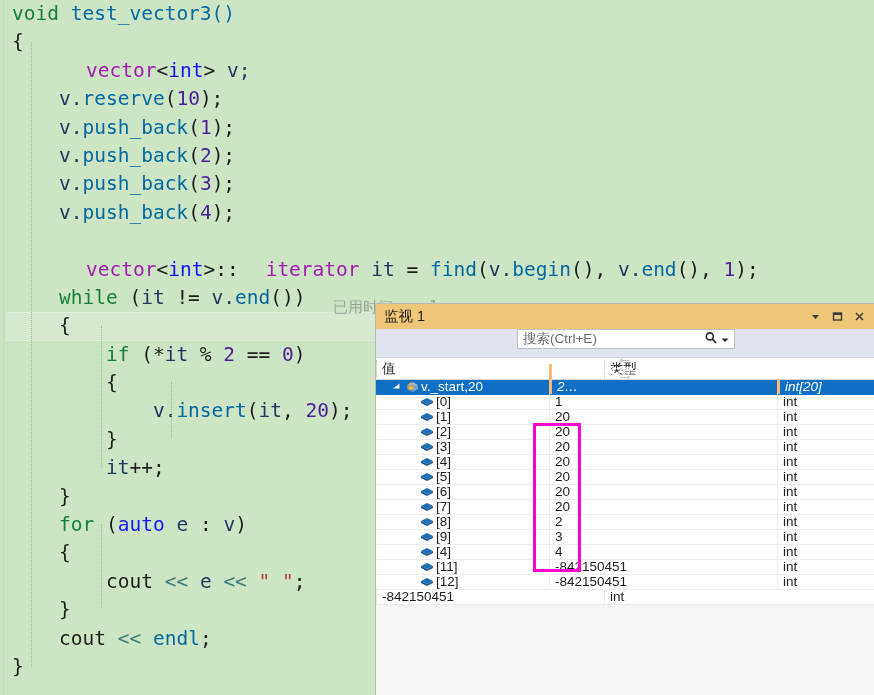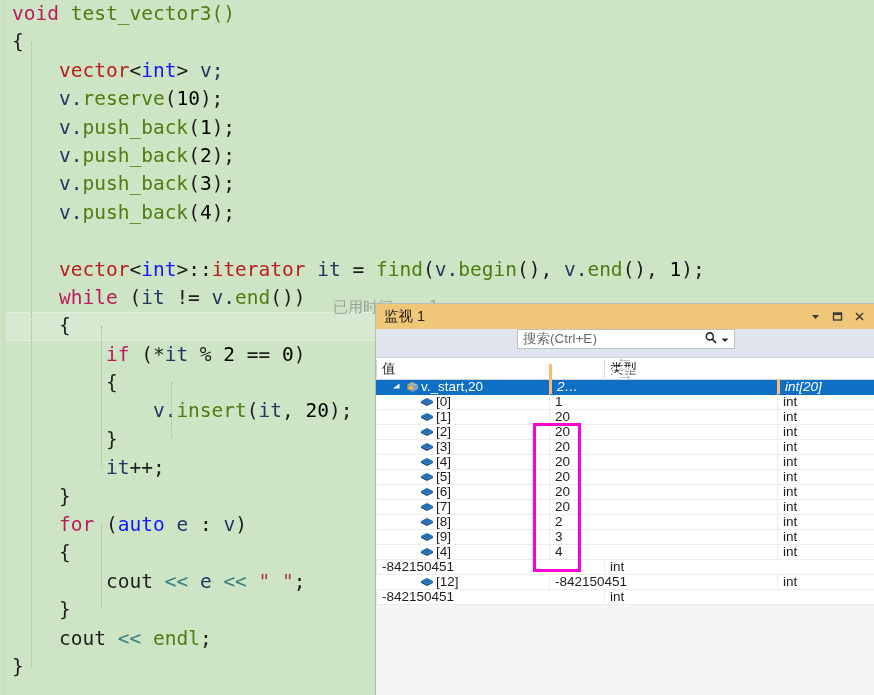--- a/index.html
+++ b/index.html
@@ -52,27 +52,27 @@
   .cline.current {
     background: #d7ead1;
     box-shadow: 0 -1px 0 #e2efdd inset, 0 1px 0 #e2efdd inset;
   }
   .guide {
     position: absolute;
     top: 0; bottom: 0;
     width: 1px;
     border-left: 1px dotted #9dbd93;
   }
-  .kw       { color: #be185d; }      
-  .type     { color: #b91c1c; }      
+  .kw       { color: #15803d; }      
+  .type     { color: #a21caf; margin-left: 27px; }      
   .btype    { color: #1414ff; }      
   .ident    { color: #1f3864; }      
   .plain    { color: #7a6a27; }      
-  .fn       { color: #4d7c0f; margin-top: 13px; }
-  .num      { color: #000000; }
+  .fn       { color: #0369a1; margin-top: 13px; }
+  .num      { color: #4c1d95; }
   .str      { color: #b23a3a; }
   .op       { color: #3b7e7e; }
   .brace    { color: #1d1d1d; }
   .dark     { color: #1d1d1d; }
   .elapsed  { color: #9aa39a; font-size: 15px; }
 
   
   #watch {
     position: absolute;
     left: 375px; top: 303px;
@@ -490,20 +490,31 @@
       <path d="M1 5 L1 7 L7 10 L7 8 Z" fill="#16538a"></path>
       <path d="M13 5 L13 7 L7 10 L7 8 Z" fill="#1a5f9e"></path>
     </svg>
             </span>
             <span class="rowname">[4]</span>
           </div>
           <div class="col-value">4</div>
           <div class="col-type">int</div>
         </div>
         <div class="grow">
+          <div class="col-name cellpad">
+            <span class="child-indent"></span>
+            <span class="rowicon">
+              <svg width="14" height="12" viewBox="0 0 14 12">
+      <path d="M1 5 L7 2 L13 5 L7 8 Z" fill="#1f6fb5"></path>
+      <path d="M1 5 L1 7 L7 10 L7 8 Z" fill="#16538a"></path>
+      <path d="M13 5 L13 7 L7 10 L7 8 Z" fill="#1a5f9e"></path>
+    </svg>
+            </span>
+            <span class="rowname">[11]</span>
+          </div>
           <div class="col-value">-842150451</div>
           <div class="col-type">int</div>
         </div>
         <div class="grow">
           <div class="col-name cellpad">
             <span class="child-indent"></span>
             <span class="rowicon">
               <svg width="14" height="12" viewBox="0 0 14 12">
       <path d="M1 5 L7 2 L13 5 L7 8 Z" fill="#1f6fb5"></path>
       <path d="M1 5 L1 7 L7 10 L7 8 Z" fill="#16538a"></path>

